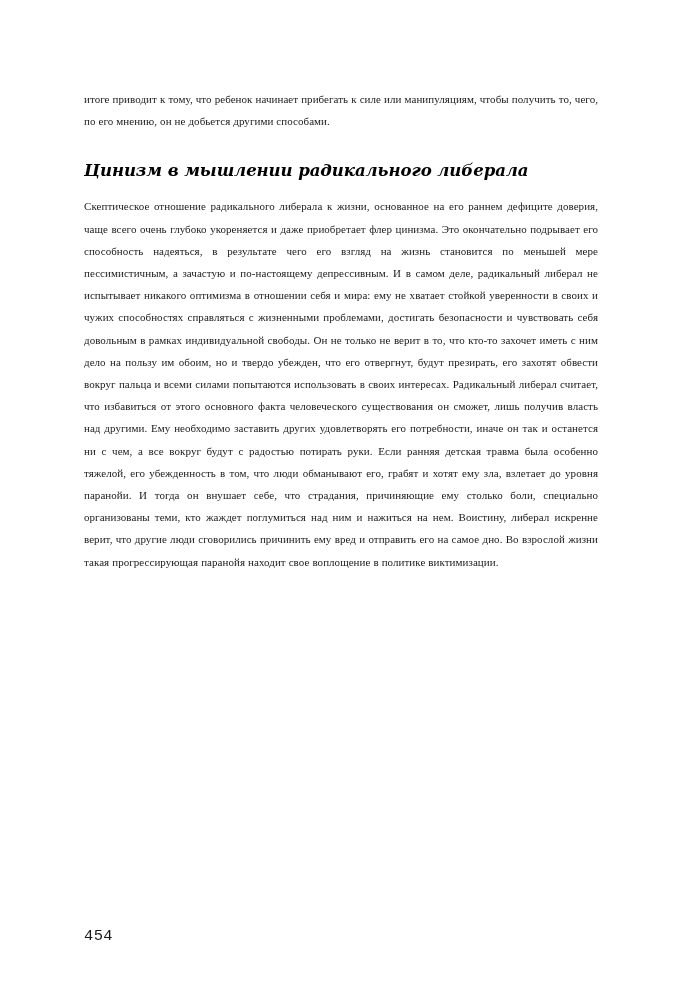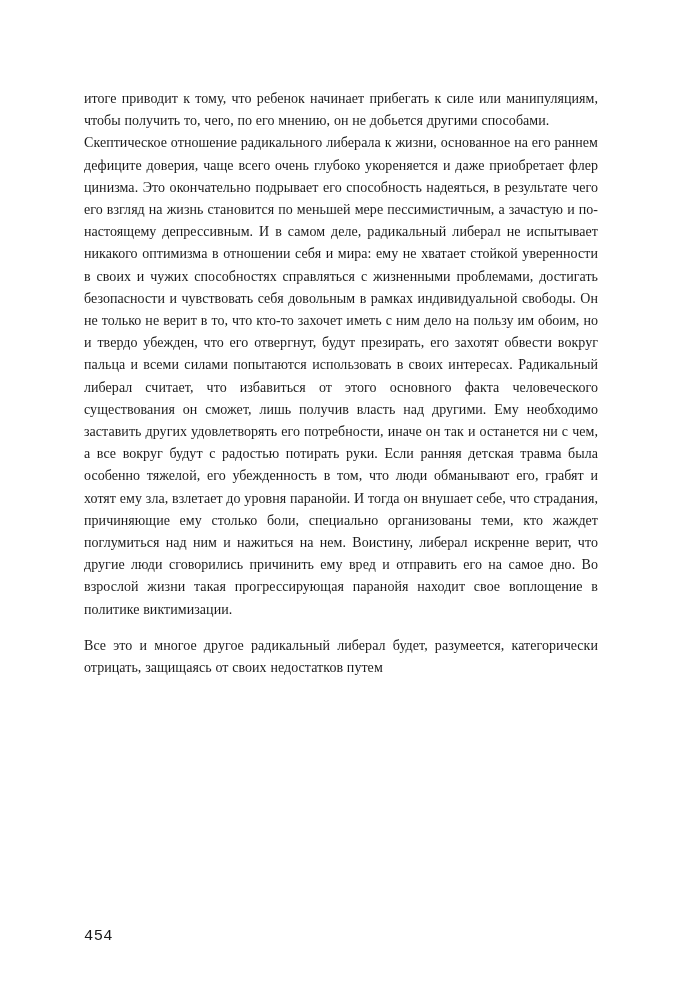--- a/index.html
+++ b/index.html
@@ -15,21 +15,21 @@
     overflow: hidden;
   }
   .page {
     position: relative;
     width: 682px;
     height: 1001px;
     box-sizing: border-box;
     padding: 88px 84px 40px 84px;
   }
   .para {
-    font-size: 14px;
+    font-size: 11px;
     line-height: 22.2px;
     text-align: justify;
     margin: 0 0 0 0;
     letter-spacing: 0.05px;
     word-spacing: 0.2px;
     color: #1a1a1a;
   }
   .para + .para {
     margin-top: 14px;
   }
@@ -58,21 +58,21 @@
 </style>
 </head>
 <body>
 
 <div class="page">
 
   <div class="body-block">
     <p class="para">итоге приводит к тому, что ребенок начинает прибегать к силе или манипуляциям, чтобы получить то, чего, по его мнению, он не добьется другими способами.</p>
   </div>
 
+  <h2 class="section-heading">Цинизм в мышлении радикального либерала</h2>
 
   <div class="body-block">
     <p class="para">Скептическое отношение радикального либерала к жизни, основанное на его раннем дефиците доверия, чаще всего очень глубоко укореняется и даже приобретает флер цинизма. Это окончательно подрывает его способность надеяться, в результате чего его взгляд на жизнь становится по меньшей мере пессимистичным, а зачастую и по-настоящему депрессивным. И в самом деле, радикальный либерал не испытывает никакого оптимизма в отношении себя и мира: ему не хватает стойкой уверенности в своих и чужих способностях справляться с жизненными проблемами, достигать безопасности и чувствовать себя довольным в рамках индивидуальной свободы. Он не только не верит в то, что кто-то захочет иметь с ним дело на пользу им обоим, но и твердо убежден, что его отвергнут, будут презирать, его захотят обвести вокруг пальца и всеми силами попытаются использовать в своих интересах. Радикальный либерал считает, что избавиться от этого основного факта человеческого существования он сможет, лишь получив власть над другими. Ему необходимо заставить других удовлетворять его потребности, иначе он так и останется ни с чем, а все вокруг будут с радостью потирать руки. Если ранняя детская травма была особенно тяжелой, его убежденность в том, что люди обманывают его, грабят и хотят ему зла, взлетает до уровня паранойи. И тогда он внушает себе, что страдания, причиняющие ему столько боли, специально организованы теми, кто жаждет поглумиться над ним и нажиться на нем. Воистину, либерал искренне верит, что другие люди сговорились причинить ему вред и отправить его на самое дно. Во взрослой жизни такая прогрессирующая паранойя находит свое воплощение в политике виктимизации.</p>
-    <p class="para">Все это и многое другое радикальный либерал будет, разумеется, категорически отрицать, защищаясь от своих недостатков путем</p>
   </div>
 
   <div class="page-number">454</div>
 
 </div>
 
 </body></html>

